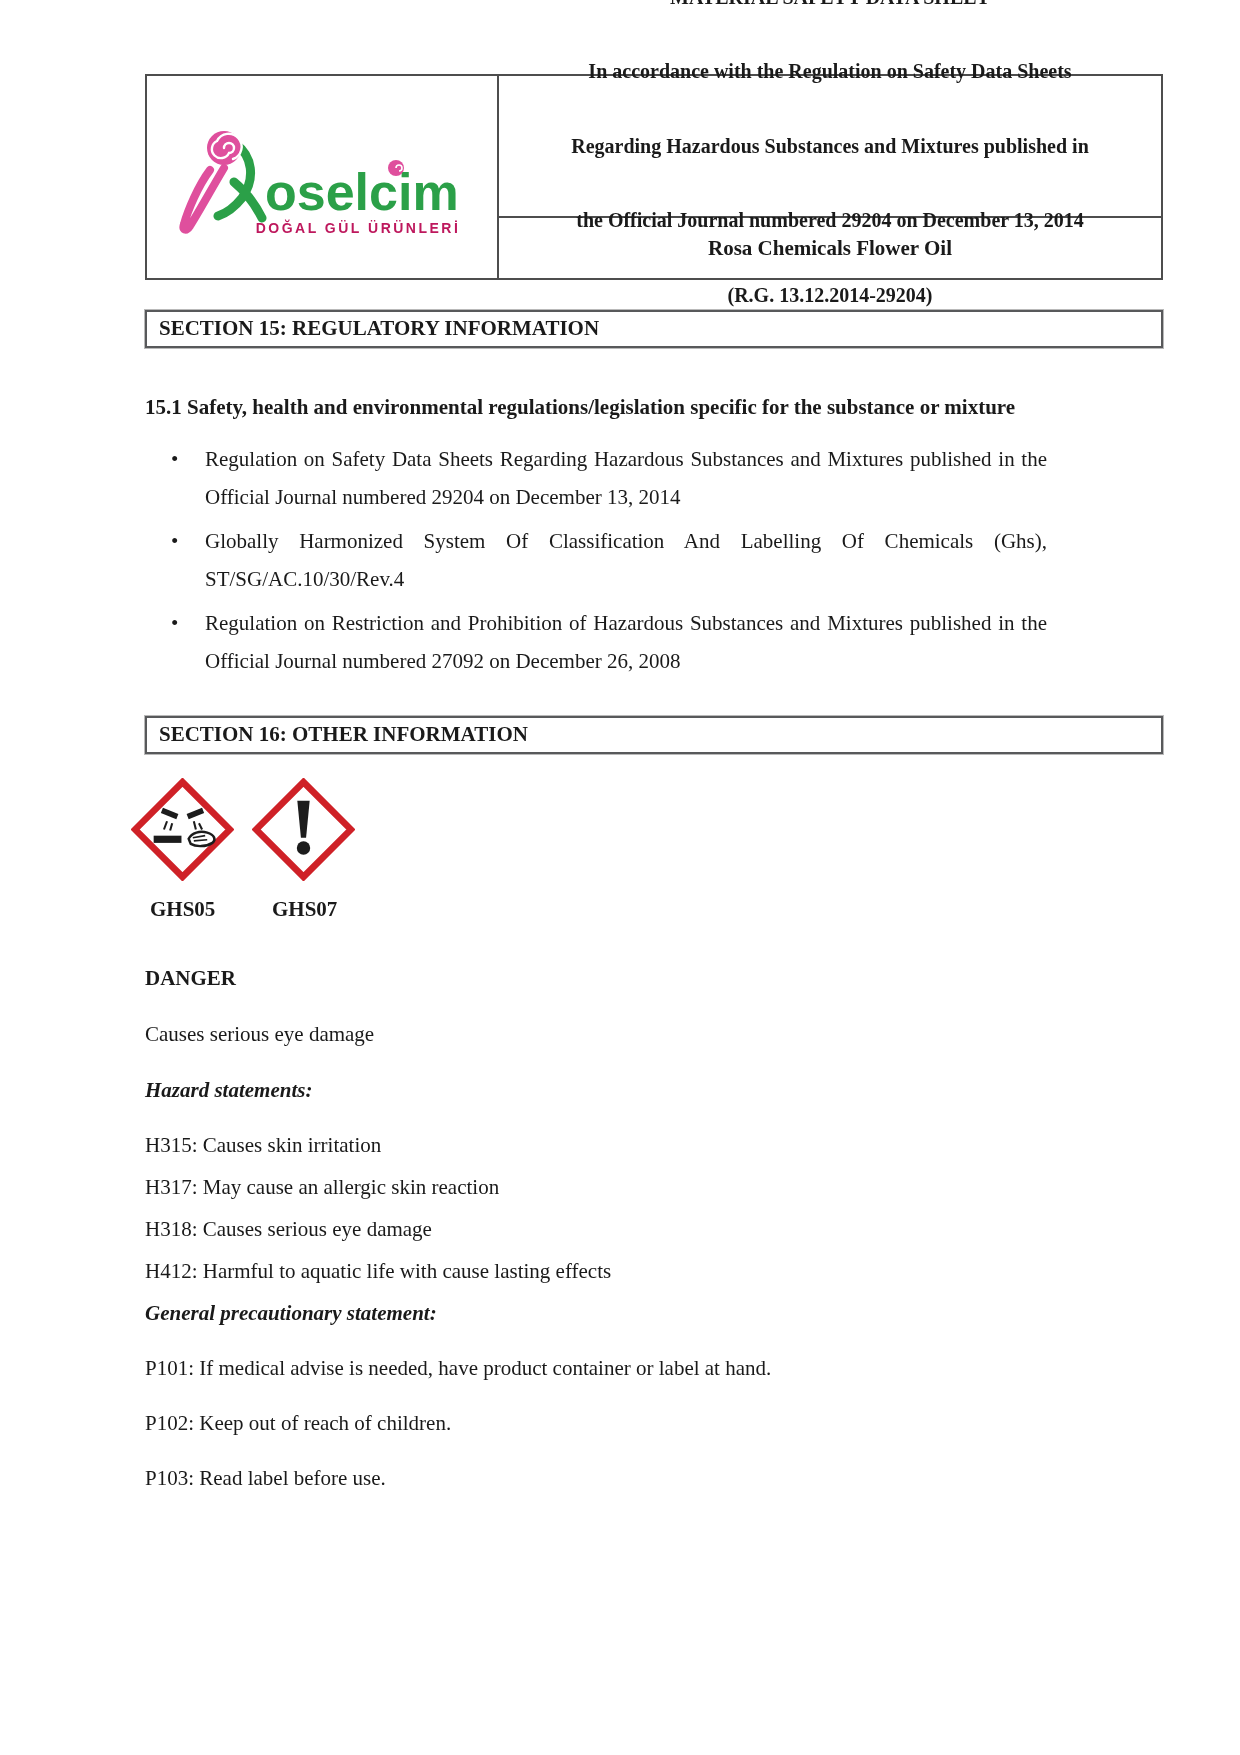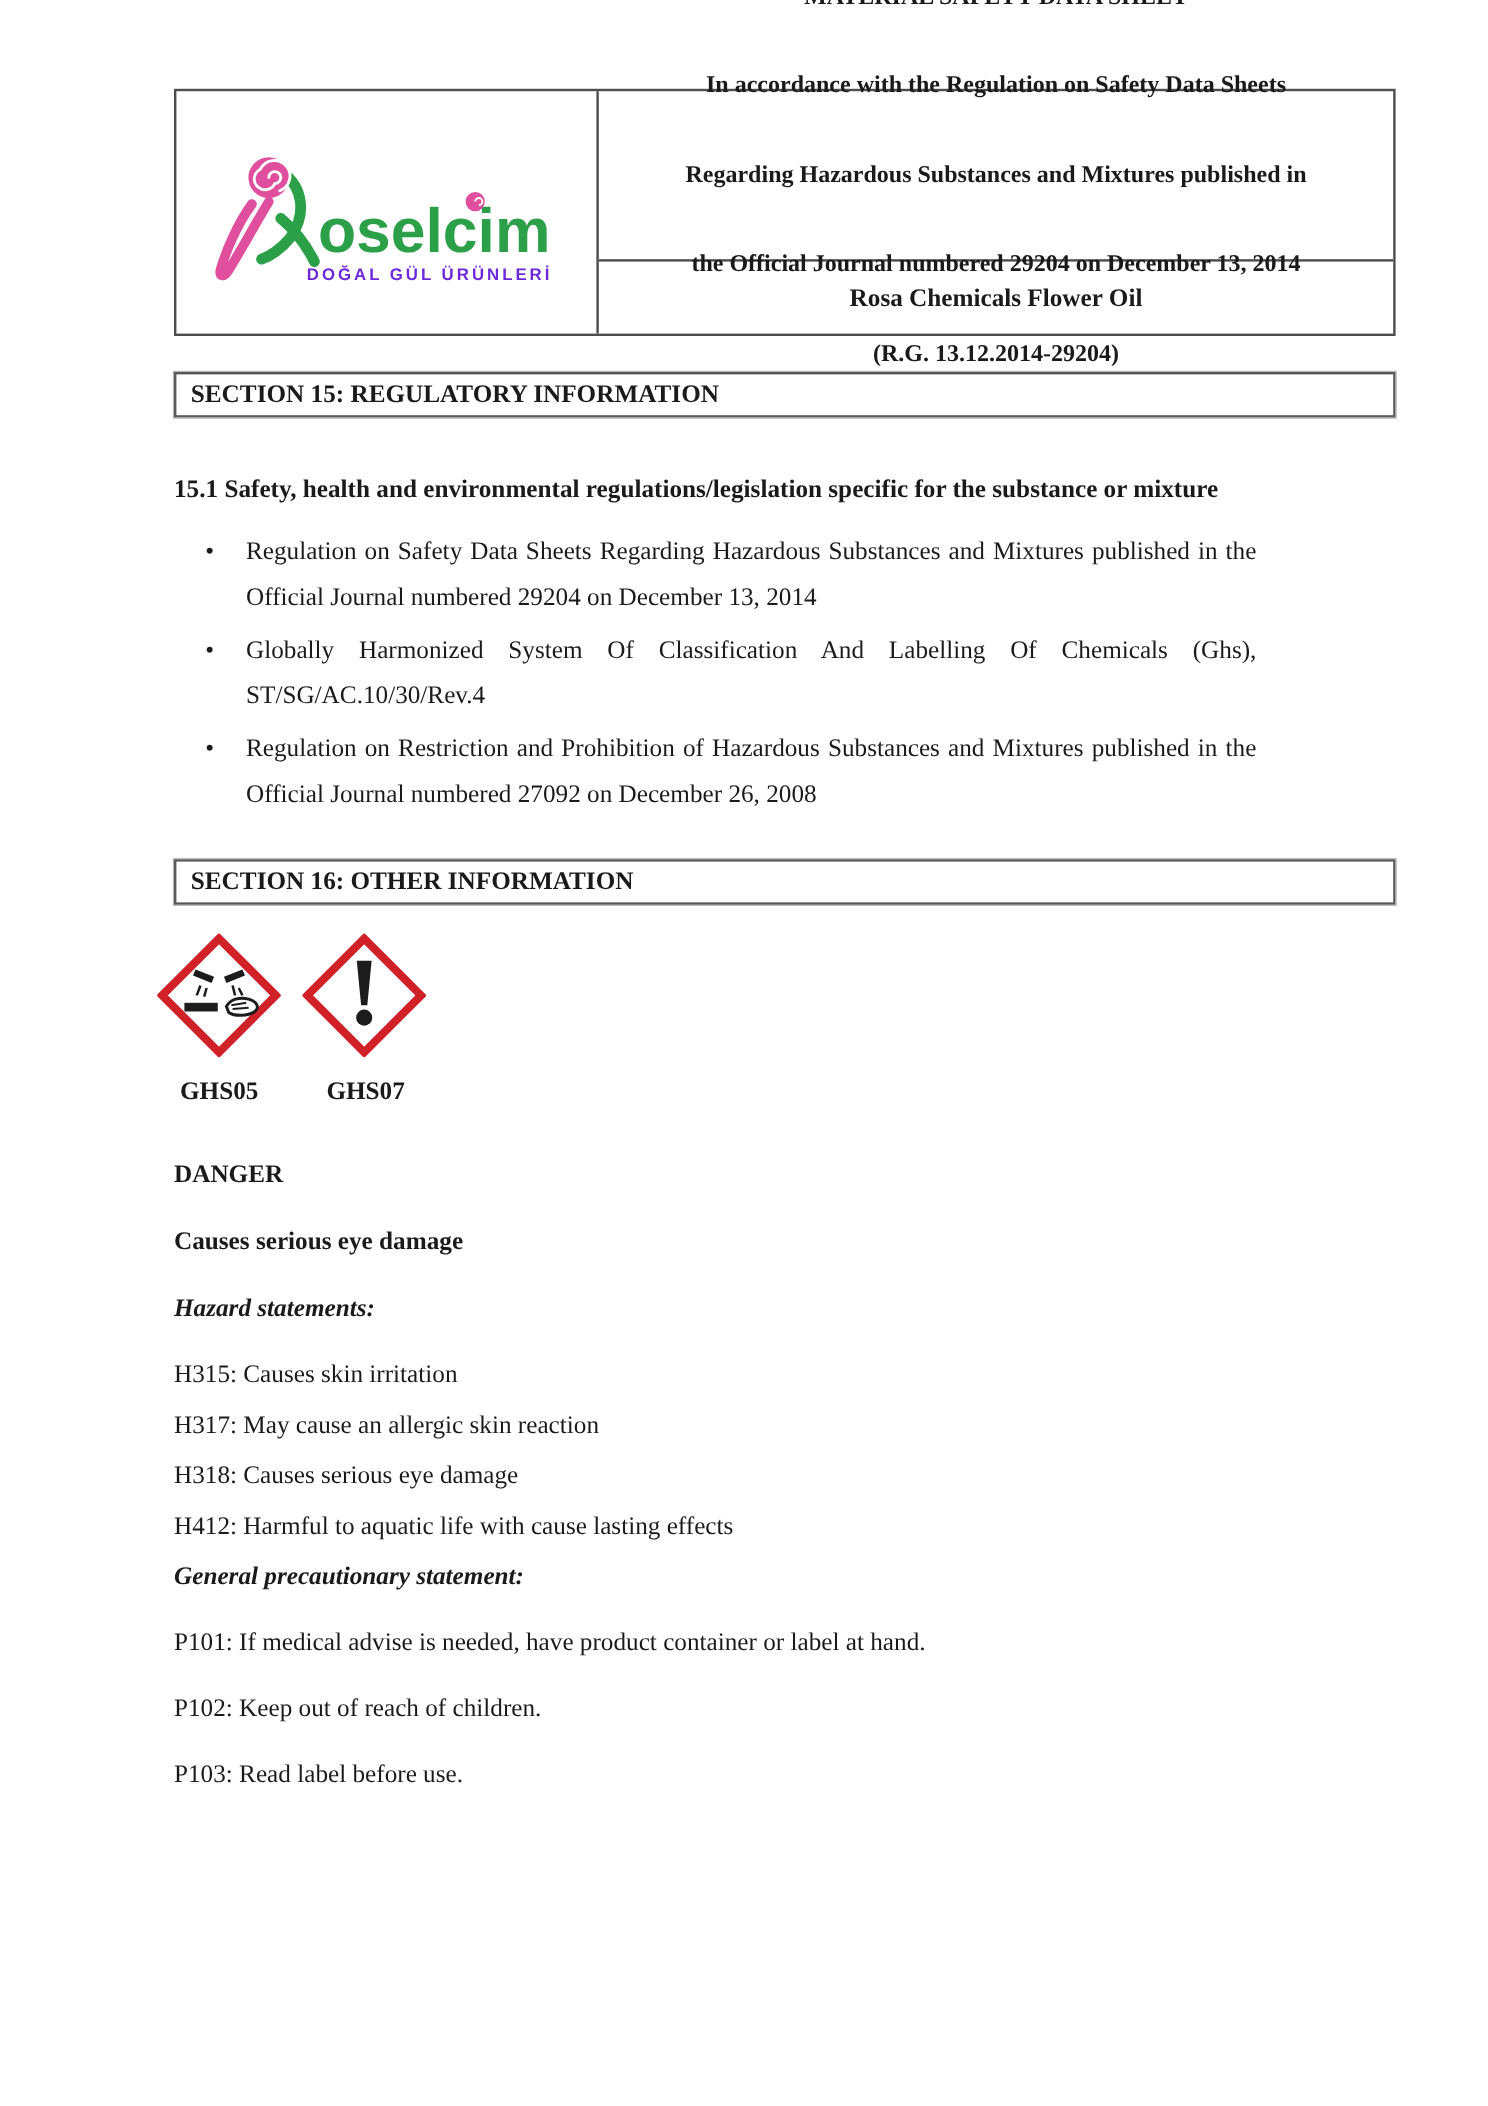--- a/index.html
+++ b/index.html
@@ -17,21 +17,21 @@
   
   .header-table { display:flex; border:2px solid #4d4d4d; height:206px; }
   .logo-cell {
     width:352px; border-right:2px solid #4d4d4d;
     display:flex; flex-direction:column; align-items:center; justify-content:center;
     padding-top:4px;
   }
   .logo-tagline {
     font-family:"Liberation Sans","DejaVu Sans",sans-serif;
     font-weight:bold; font-size:14px; letter-spacing:2.5px;
-    color:#6d28d9; margin-top:-14px; margin-left:72px;
+    color:#be185d; margin-top:-14px; margin-left:72px;
   }
   .title-cell { flex:1; display:flex; flex-direction:column; }
   .title-block {
     height:142px; border-bottom:2px solid #4d4d4d;
     display:flex; flex-direction:column; justify-content:center;
     text-align:center; font-weight:bold; font-size:20px; line-height:26.5px;
     padding:0 8px;
     gap:48px;
   }
   .product-row {
@@ -61,21 +61,21 @@
     width:842px; text-align:justify; font-size:21px; line-height:38px;
   }
 
   
   .pictogram-row { display:flex; margin-top:24px; margin-left:-14px; gap:18px; }
   .pictogram-row svg { display:block; }
   .pictogram-codes { display:flex; margin-top:16px; font-weight:bold; font-size:21px; }
   .pictogram-codes .code1 { display:inline-block; width:122px; margin-left:5px; }
 
   .signal-word { margin-top:44px; font-weight:bold; font-size:21px; }
-  .hazard-summary { margin-top:31px; font-weight:bold; font-size:21px; }
+  .hazard-summary { margin-top:31px; font-weight:normal; font-size:21px; }
   .statement-label { margin-top:31px; font-weight:bold; font-style:italic; font-size:21px; }
   .h-statement { margin-top:16px; font-size:21px; line-height:26px; }
   .h-statement.first { margin-top:29px; }
   .p-statement { margin-top:29px; font-size:21px; line-height:26px; }
   .statement-label.general { margin-top:17px; }
 
   
   .footer-table {
     position:absolute; left:147px; top:1588px; width:1016px;
     display:flex; border:2px solid #4d4d4d; background:#fff;

